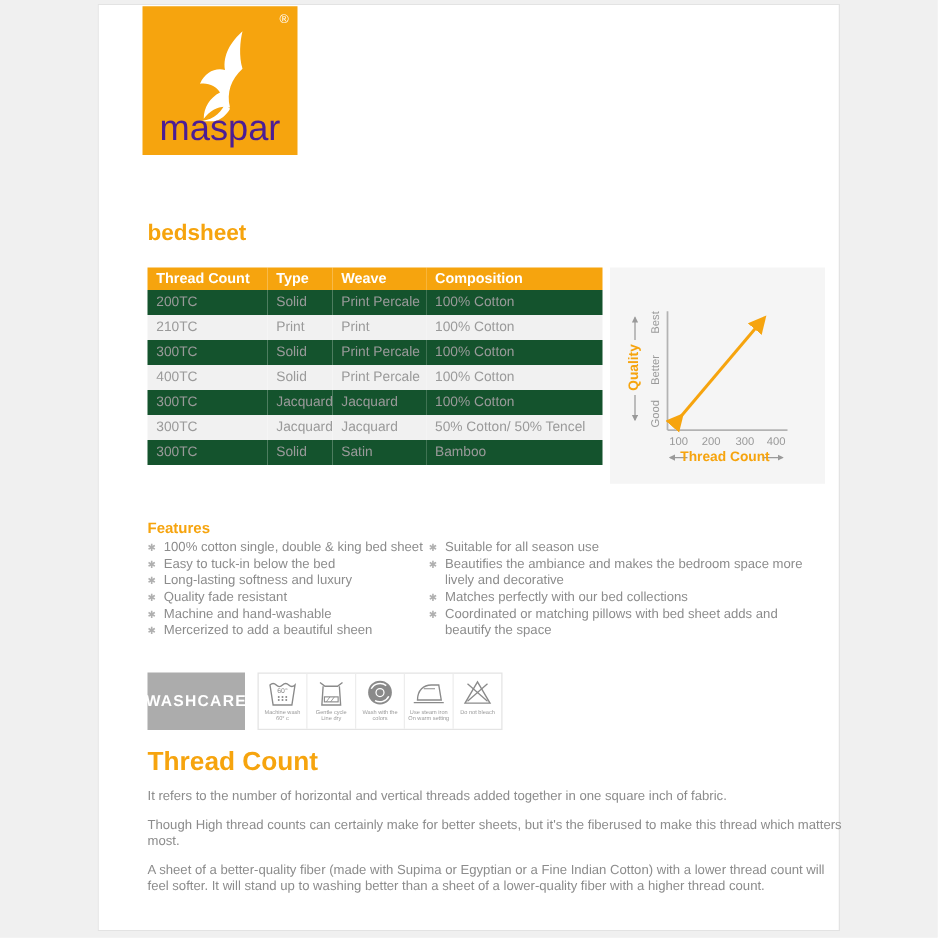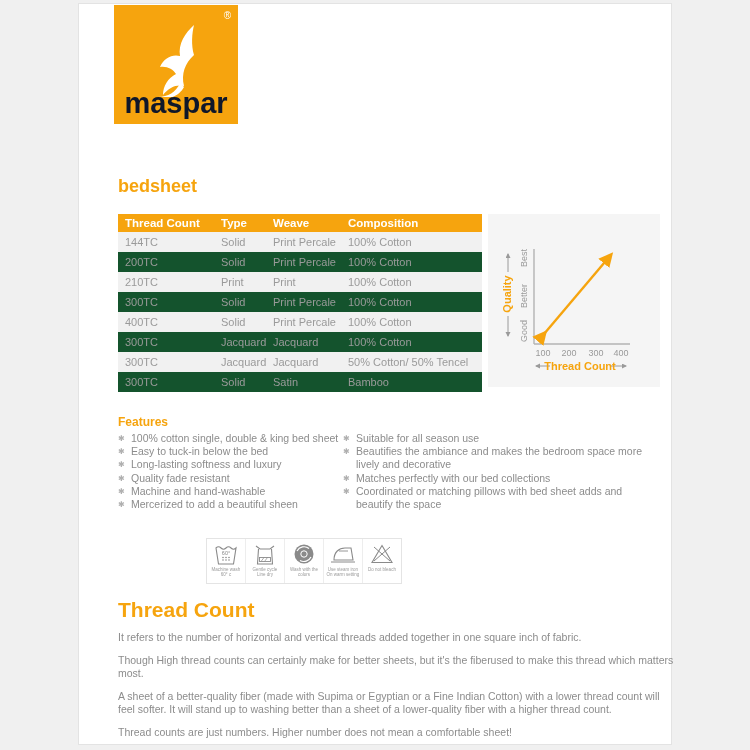--- a/index.html
+++ b/index.html
@@ -3,22 +3,22 @@
 <meta charset="utf-8">
 <style>
   html,body{margin:0;padding:0;width:750px;height:750px;overflow:hidden;
     background:#f0f0f0;font-family:"Liberation Sans",sans-serif;}
   .page{position:absolute;left:78px;top:3px;width:594px;height:742px;
     background:#fff;border:1px solid #e3e3e3;box-sizing:border-box;}
   
   .logo-box{position:absolute;left:35px;top:1px;width:124px;height:119px;background:#F6A40E;}
   .reg{position:absolute;right:7px;top:5px;color:#fff;font-size:10px;}
   .bird{position:absolute;left:36px;top:18px;}
-  .logo-word{position:absolute;left:0;right:0;bottom:4px;text-align:center;color:#0f172a;
-    font-weight:bold;font-size:29px;letter-spacing:0;}
+  .logo-word{position:absolute;left:0;right:0;bottom:4px;text-align:center;color:#4c1d95;
+    font-weight:normal;font-size:29px;letter-spacing:0;}
   .tagline{position:absolute;left:35px;top:123px;width:220px;color:#1c1c1c;
     font-family:"DejaVu Serif",serif;font-weight:bold;font-size:13.5px;letter-spacing:1.5px;white-space:nowrap;}
   
   .sec-title{position:absolute;color:#F6A40E;font-weight:bold;}
   .bedsheet-title{left:39px;top:172px;font-size:18px;}
   table.spec{position:absolute;left:39px;top:210px;width:364px;border-collapse:collapse;table-layout:fixed;}
   table.spec col.c1{width:96px}table.spec col.c2{width:52px}table.spec col.c3{width:75px}table.spec col.c4{width:141px}
   table.spec th{background:#F6A40E;color:#fff;font-size:11.5px;font-weight:bold;text-align:left;
     height:18px;padding:0 0 0 7px;}
   table.spec td{font-size:11px;color:#9a9a9a;height:20px;padding:0 0 0 7px;}
@@ -76,26 +76,20 @@
         <col class="c3">
         <col class="c4">
       </colgroup>
     <tbody>
         <tr>
       <th>Thread Count</th>
       <th>Type</th>
       <th>Weave</th>
       <th>Composition</th>
     </tr>
-    <tr class="odd">
-      <td>144TC</td>
-          <td>Solid</td>
-          <td>Print Percale</td>
-          <td>100% Cotton</td>
-    </tr>
     <tr class="even">
       <td>200TC</td>
           <td>Solid</td>
           <td>Print Percale</td>
           <td>100% Cotton</td>
     </tr>
     <tr class="odd">
       <td>210TC</td>
           <td>Print</td>
           <td>Print</td>
@@ -206,20 +200,23 @@
     <div class="feat">
         <span class="bullet">✱</span>
         <span>Matches perfectly with our bed collections</span>
       </div>
     <div class="feat">
         <span class="bullet">✱</span>
         <span>Coordinated or matching pillows with bed sheet adds and beautify the space</span>
       </div>
   </div>
 
+  <div class="washcare-box">
+    <span>WASHCARE</span>
+  </div>
   <div class="care-panel">
     <div class="care-cell">
       <svg width="24" height="22" viewBox="0 0 24 22">
         <path d="M2 5 Q4.5 2.5 7 5 T12 5 T17 5 T22 5 L19.5 21 L4.5 21 Z" fill="none" stroke="#8a8a8a" stroke-width="1.1"></path>
         <text x="12" y="11.5" font-size="5.5" fill="#8a8a8a" text-anchor="middle" font-family="Liberation Sans, sans-serif">60°</text>
         <g fill="#8a8a8a">
             <circle cx="9" cy="14.5" r=".8"></circle>
             <circle cx="12" cy="14.5" r=".8"></circle>
             <circle cx="15" cy="14.5" r=".8"></circle>
         <circle cx="9" cy="17" r=".8"></circle>
@@ -263,16 +260,15 @@
       </svg>
       <div class="care-cap">Do not bleach</div>
     </div>
   </div>
 
   <div class="sec-title tc-title">Thread Count</div>
   <div class="tc-text">
     <p>It refers to the number of horizontal and vertical threads added together in one square inch of fabric.</p>
     <p>Though High thread counts can certainly make for better sheets, but it's the fiberused to make this thread which matters most.</p>
     <p>A sheet of a better-quality fiber (made with Supima or Egyptian or a Fine Indian Cotton) with a lower thread count will feel softer. It will stand up to washing better than a sheet of a lower-quality fiber with a higher thread count.</p>
-    <p>Thread counts are just numbers. Higher number does not mean a comfortable sheet!</p>
   </div>
 
 </div>
 
 </body></html>

